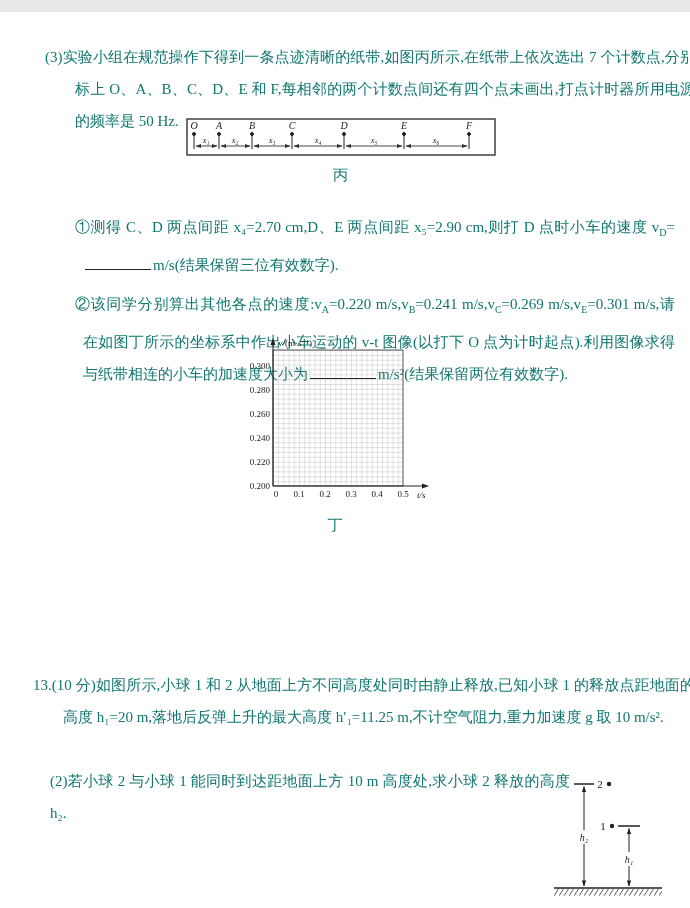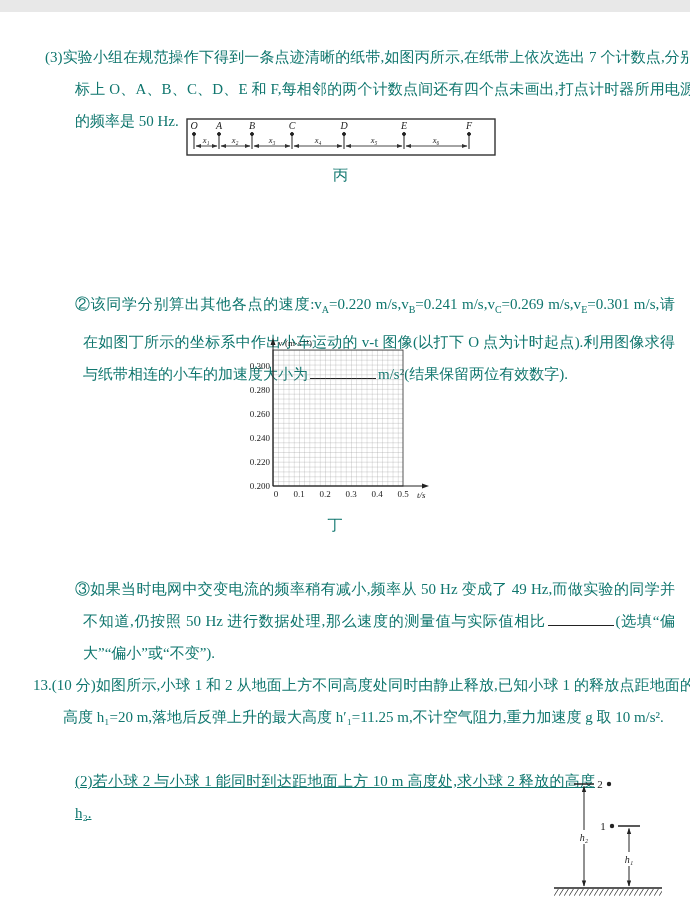--- a/index.html
+++ b/index.html
@@ -70,20 +70,23 @@
       <text x="20" y="25" font-size="8.5" font-style="italic" text-anchor="middle">x₁</text>
       <text x="49" y="25" font-size="8.5" font-style="italic" text-anchor="middle">x₂</text>
       <text x="86" y="25" font-size="8.5" font-style="italic" text-anchor="middle">x₃</text>
       <text x="132" y="25" font-size="8.5" font-style="italic" text-anchor="middle">x₄</text>
       <text x="188" y="25" font-size="8.5" font-style="italic" text-anchor="middle">x₅</text>
       <text x="250" y="25" font-size="8.5" font-style="italic" text-anchor="middle">x₆</text>
     </svg>
     <div class="caption">丙</div>
   </div>
 
+  <p class="blk hang8" style="top:184px;left:75px;width:592px;">
+    <span>①测得 C、D 两点间距 x₄=2.70 cm,D、E 两点间距 x₅=2.90 cm,则打 D 点时小车的速度 v</span><sub>D</sub><span>=</span><span class="blank"></span><span>m/s(结果保留三位有效数字).</span>
+  </p>
 
   <p class="blk hang8" style="top:261px;left:75px;width:592px;">
     <span>②该同学分别算出其他各点的速度:v</span><sub>A</sub><span>=0.220 m/s,v</span><sub>B</sub><span>=0.241 m/s,v</span><sub>C</sub><span>=0.269 m/s,v</span><sub>E</sub><span>=0.301 m/s,请在如图丁所示的坐标系中作出小车运动的 v-t 图像(以打下 O 点为计时起点).利用图像求得与纸带相连的小车的加速度大小为</span><span class="blank"></span><span>m/s²(结果保留两位有效数字).</span>
   </p>
 
   <div class="blk" style="top:324px;left:228px;width:215px;line-height:normal;text-align:left;">
     <svg width="215" height="172" viewBox="0 0 215 172">
       <defs>
         <pattern id="smallGrid" x="45" y="14" width="5.2" height="4.857" patternUnits="userSpaceOnUse">
           <path d="M 5.2 0 L 0 0 0 4.857" fill="none" stroke="#8a8a8a" stroke-width="0.5"></path>
@@ -111,28 +114,25 @@
       <text x="48" y="161" font-size="9" text-anchor="middle">0</text>
       <text x="71" y="161" font-size="9" text-anchor="middle">0.1</text>
       <text x="97" y="161" font-size="9" text-anchor="middle">0.2</text>
       <text x="123" y="161" font-size="9" text-anchor="middle">0.3</text>
       <text x="149" y="161" font-size="9" text-anchor="middle">0.4</text>
       <text x="175" y="161" font-size="9" text-anchor="middle">0.5</text>
     </svg>
     <div class="caption">丁</div>
   </div>
 
-  <p class="blk hang8" style="top:546px;left:75px;width:592px;">
-    <span>③如果当时电网中交变电流的频率稍有减小,频率从 50 Hz 变成了 49 Hz,而做实验的同学并不知道,仍按照 50 Hz 进行数据处理,那么速度的测量值与实际值相比</span><span class="blank"></span><span>(选填“偏大”“偏小”或“不变”).</span>
-  </p>
 
   <p class="blk hang30" style="top:642px;left:33px;width:632px;">13.(10 分)如图所示,小球 1 和 2 从地面上方不同高度处同时由静止释放,已知小球 1 的释放点距地面的高度 h₁=20 m,落地后反弹上升的最大高度 h′₁=11.25 m,不计空气阻力,重力加速度 g 取 10 m/s².</p>
 
 
-  <p class="blk" style="top:738px;left:75px;width:520px;text-decoration:underline;">(2)若小球 2 与小球 1 能同时到达距地面上方 10 m 高度处,求小球 2 释放的高度 h₂.</p>
+  <p class="blk" style="top:738px;left:50px;width:520px;">(2)若小球 2 与小球 1 能同时到达距地面上方 10 m 高度处,求小球 2 释放的高度 h₂.</p>
 
   <div class="blk" style="top:756px;left:548px;width:120px;line-height:normal;text-align:left;">
     <svg width="120" height="140" viewBox="0 0 120 140">
       <defs>
         <marker id="ba" markerWidth="7" markerHeight="6" refX="5.6" refY="2.2" orient="auto-start-reverse">
           <path d="M0,0 L6,2.2 L0,4.4 z" fill="#222"></path>
         </marker>
         <pattern id="hatchp" x="6" y="120" width="5" height="8" patternUnits="userSpaceOnUse">
           <line x1="0" y1="8" x2="5" y2="0" stroke="#555" stroke-width="1"></line>
         </pattern>

